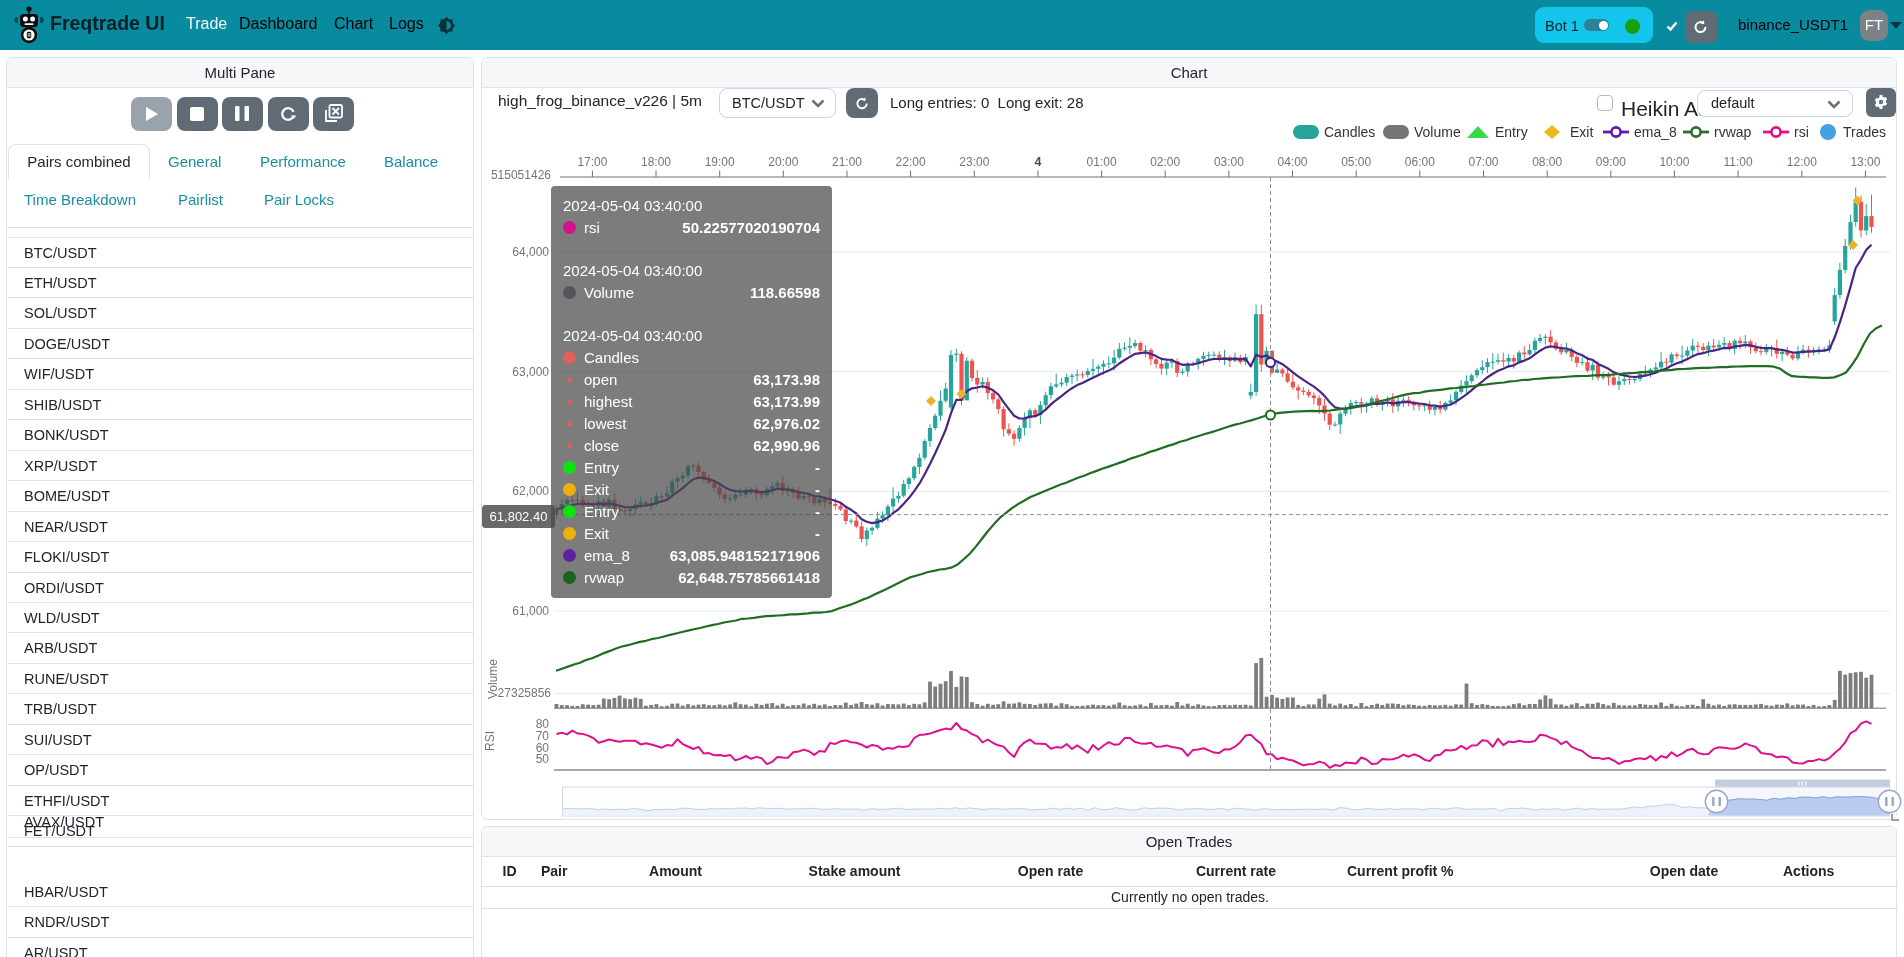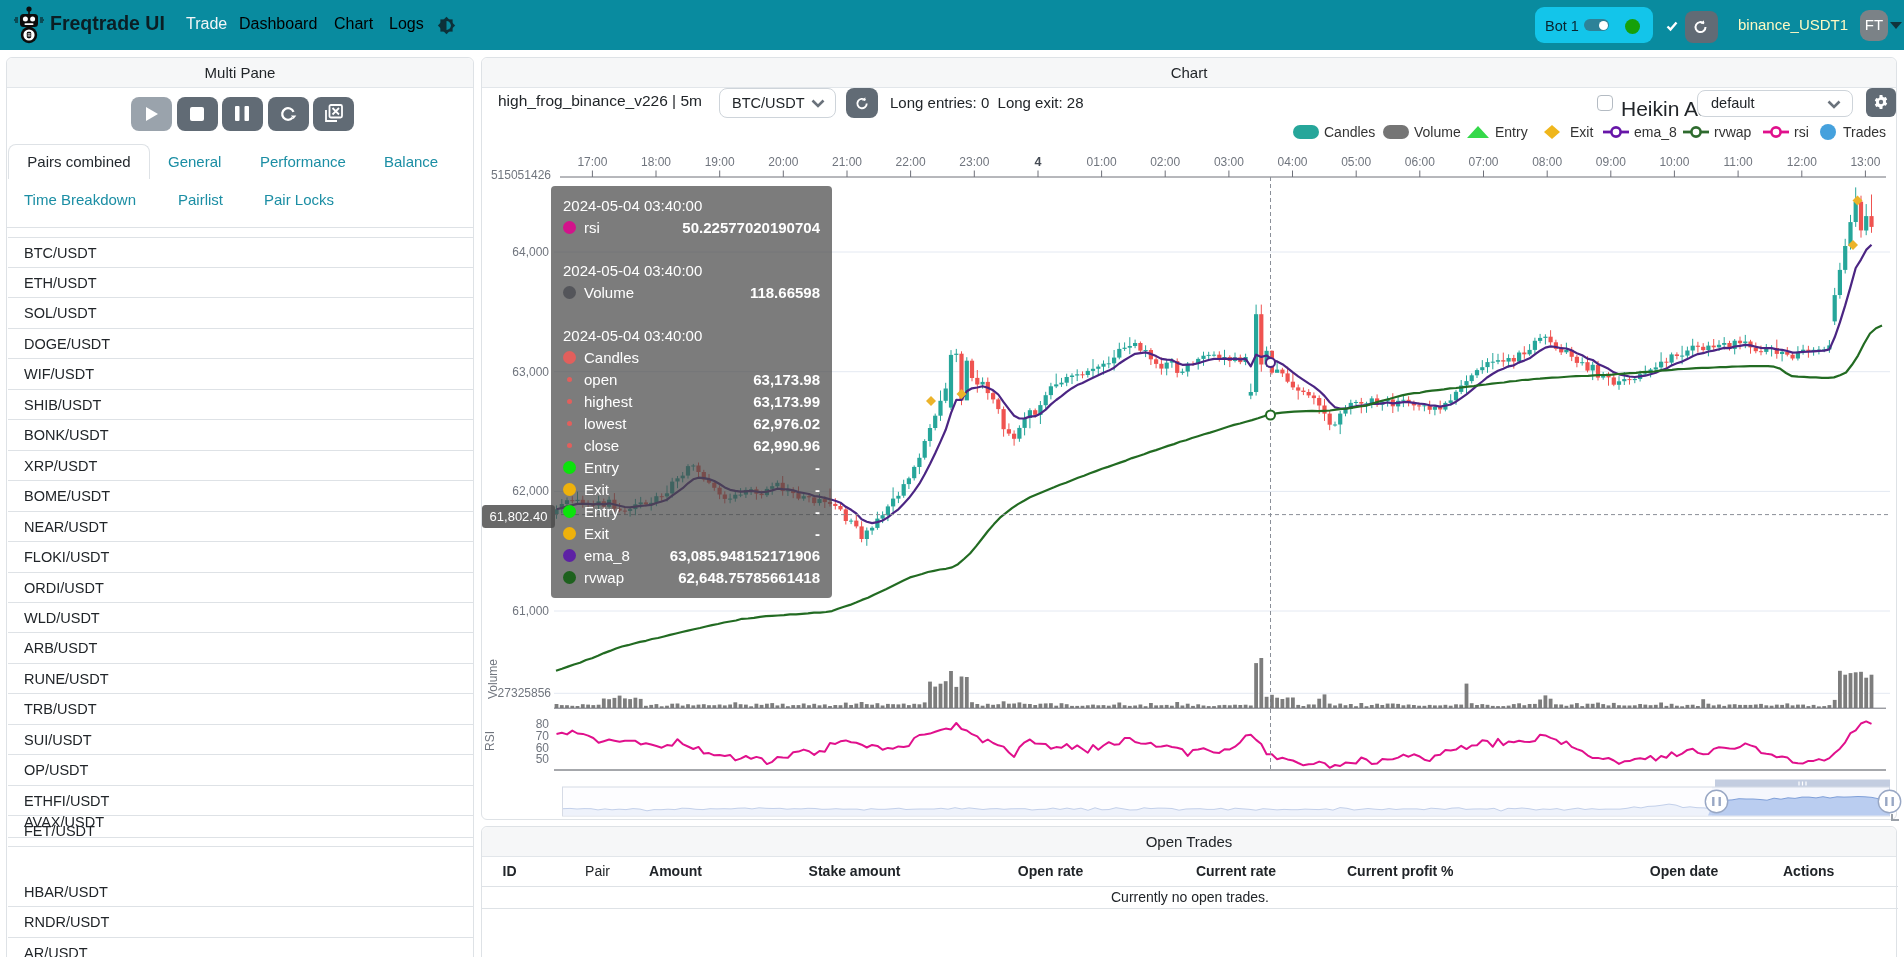--- a/index.html
+++ b/index.html
@@ -66,21 +66,21 @@
 <div style="position:absolute;left:1625px;top:19px;width:15px;height:15px;background:#16a00a;border-radius:50%"></div>
 <svg width="12" height="12" viewBox="0 0 12 12" style="position:absolute;left:1666px;top:20px">
 <path d="M1.5 6.5L4.5 9.5L10.5 2.5" stroke="#fff" stroke-width="2.4" fill="none"></path>
     </svg>
 <div class="btn" style="left:1685px;top:11px;width:33px;height:32px">
 <svg width="16" height="16" viewBox="0 0 16 16" style="position:absolute;left:8px;top:8px">
         <path d="M12.5 8a5 5 0 1 1-1.5-3.5" stroke="#fff" stroke-width="2" fill="none"></path>
 <path d="M11 1.2v3.6h-3.6z" fill="#fff"></path>
       </svg>
     </div>
-<div style="position:absolute;left:1738px;top:16px;font-size:15px;color:#fef9c3">binance_USDT1</div>
+<div style="position:absolute;left:1738px;top:16px;font-size:15px;color:#000000">binance_USDT1</div>
 <div style="position:absolute;left:1860px;top:10px;width:28px;height:31px;background:#7b8287;border-radius:9px;
  color:#fff;font-size:15px;text-align:center;line-height:30px">FT</div>
 <svg width="12" height="8" viewBox="0 0 12 8" style="position:absolute;left:1890px;top:22px">
 <path d="M0 0h12L6 7z" fill="#11343c"></path>
     </svg>
   </div>
 <div class="card" style="left:6px;top:57px;width:468px;height:920px">
 <div class="chead">Multi Pane</div>
 <div class="btn dis" style="left:124px;top:39px;width:41px;height:34px">
       <svg width="14" height="16" viewBox="0 0 14 16" style="position:absolute;left:14px;top:9px">
@@ -1116,21 +1116,21 @@
         <col style="width:235px">
         <col style="width:157px">
         <col style="width:214px">
         <col style="width:246px">
         <col style="width:190px">
         <col style="width:119px">
 </colgroup>
       <tbody>
         <tr style="border-bottom:1px solid #dee2e6;height:29px">
           <th style="text-align:center;padding:0 4px;font-weight:bold">ID</th>
-          <th style="text-align:right;padding:0 4px;font-weight:normal">Pair</th>
+          <th style="text-align:left;padding:0 4px;font-weight:bold">Pair</th>
           <th style="text-align:center;padding:0 4px;font-weight:bold">Amount</th>
           <th style="text-align:center;padding:0 4px;font-weight:bold">Stake amount</th>
           <th style="text-align:center;padding:0 4px;font-weight:bold">Open rate</th>
           <th style="text-align:center;padding:0 4px;font-weight:bold">Current rate</th>
           <th style="text-align:left;padding:0 4px;font-weight:bold">Current profit %</th>
           <th style="text-align:center;padding:0 4px;font-weight:bold">Open date</th>
           <th style="text-align:left;padding:0 4px;font-weight:bold">Actions</th>
         </tr>
 <tr style="height:22px">
           <td colspan="9" style="text-align:center;border-bottom:1px solid #dee2e6">Currently no open trades.</td>

